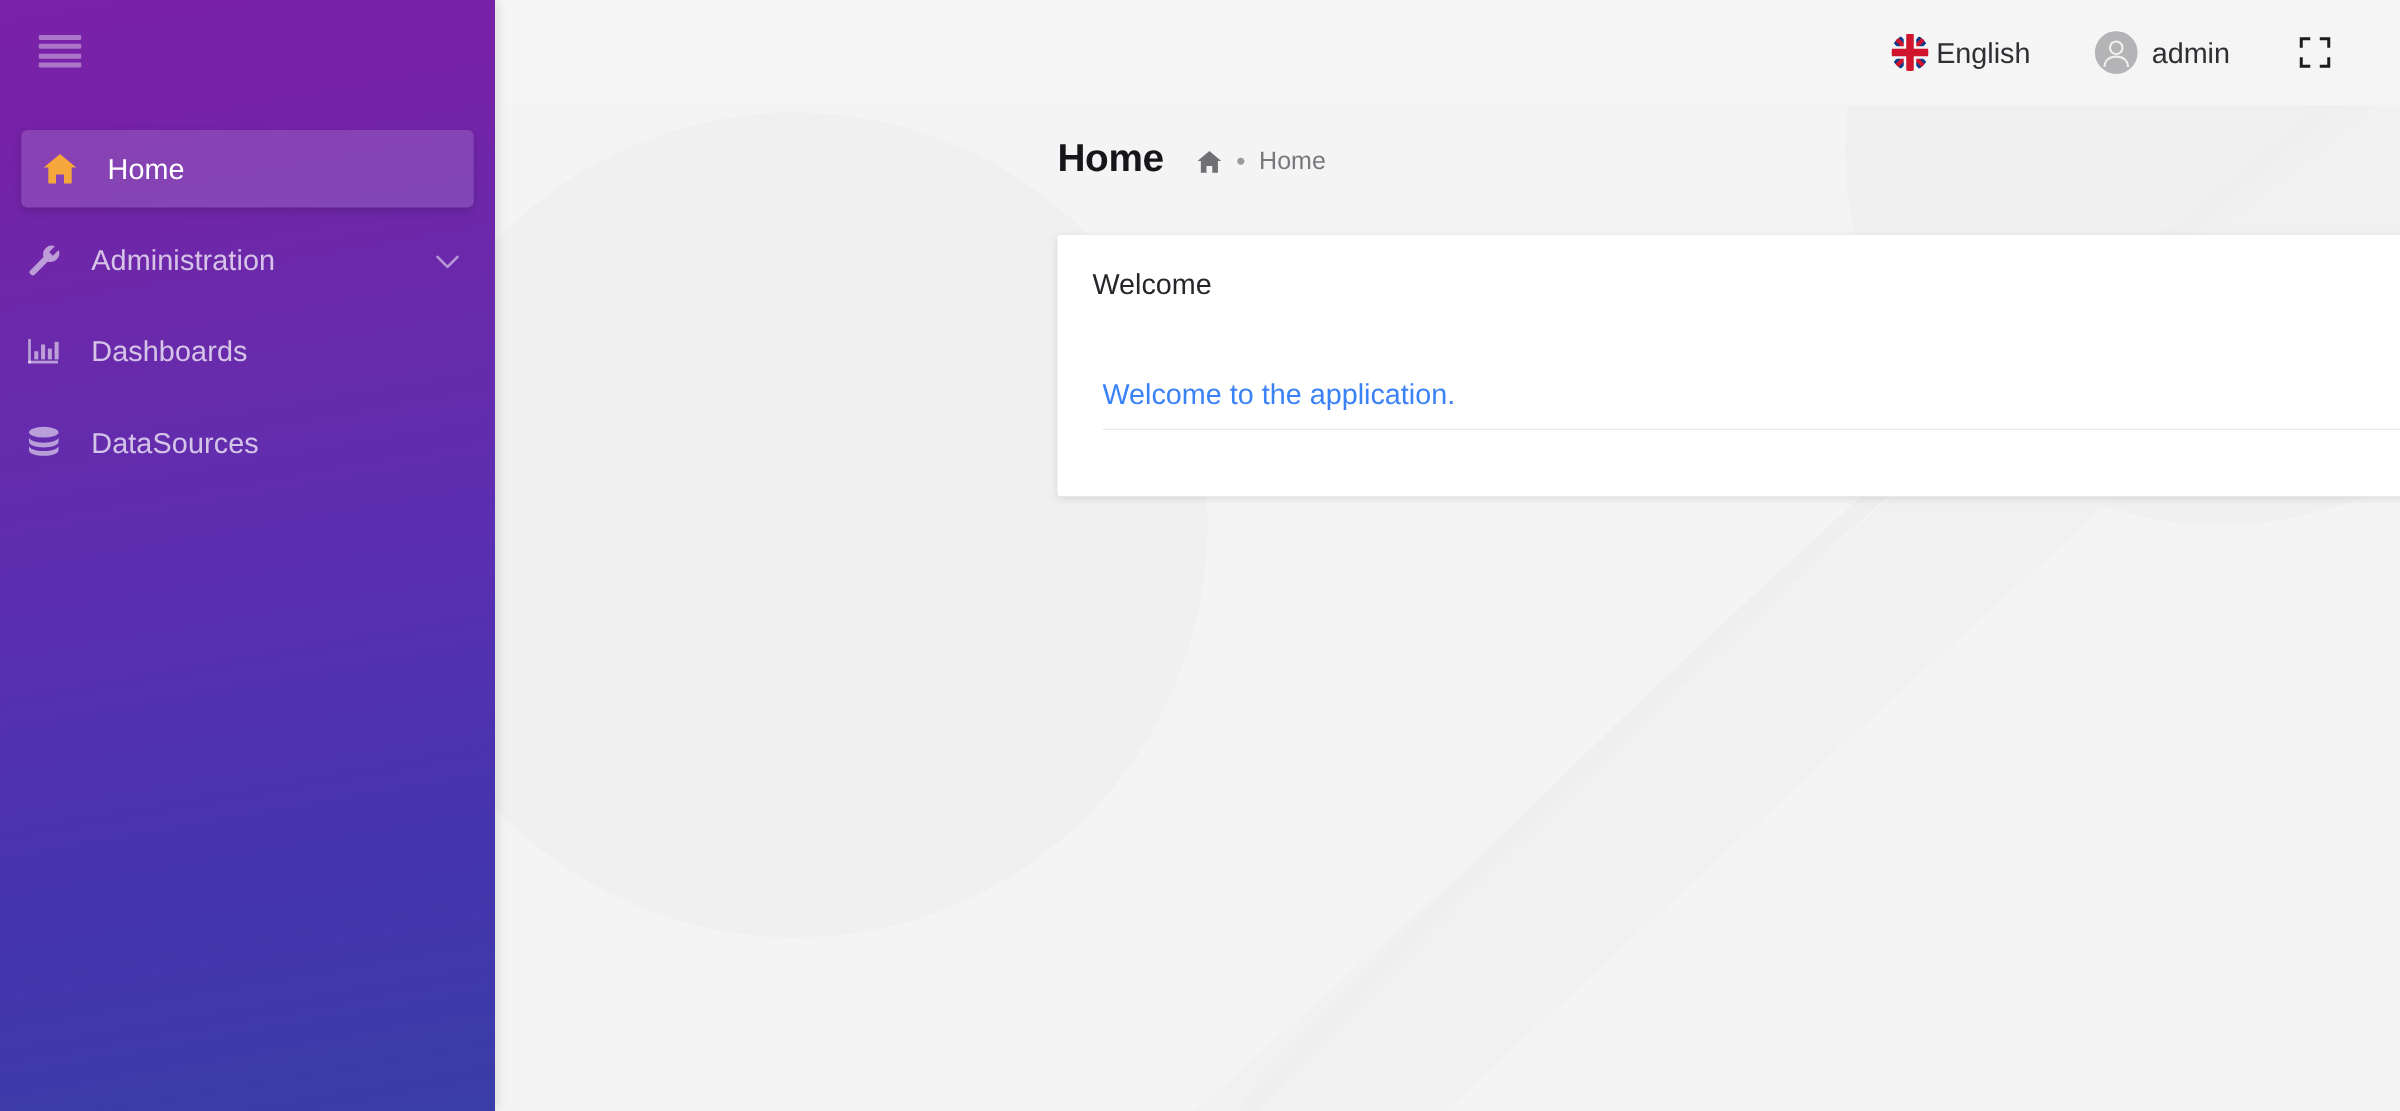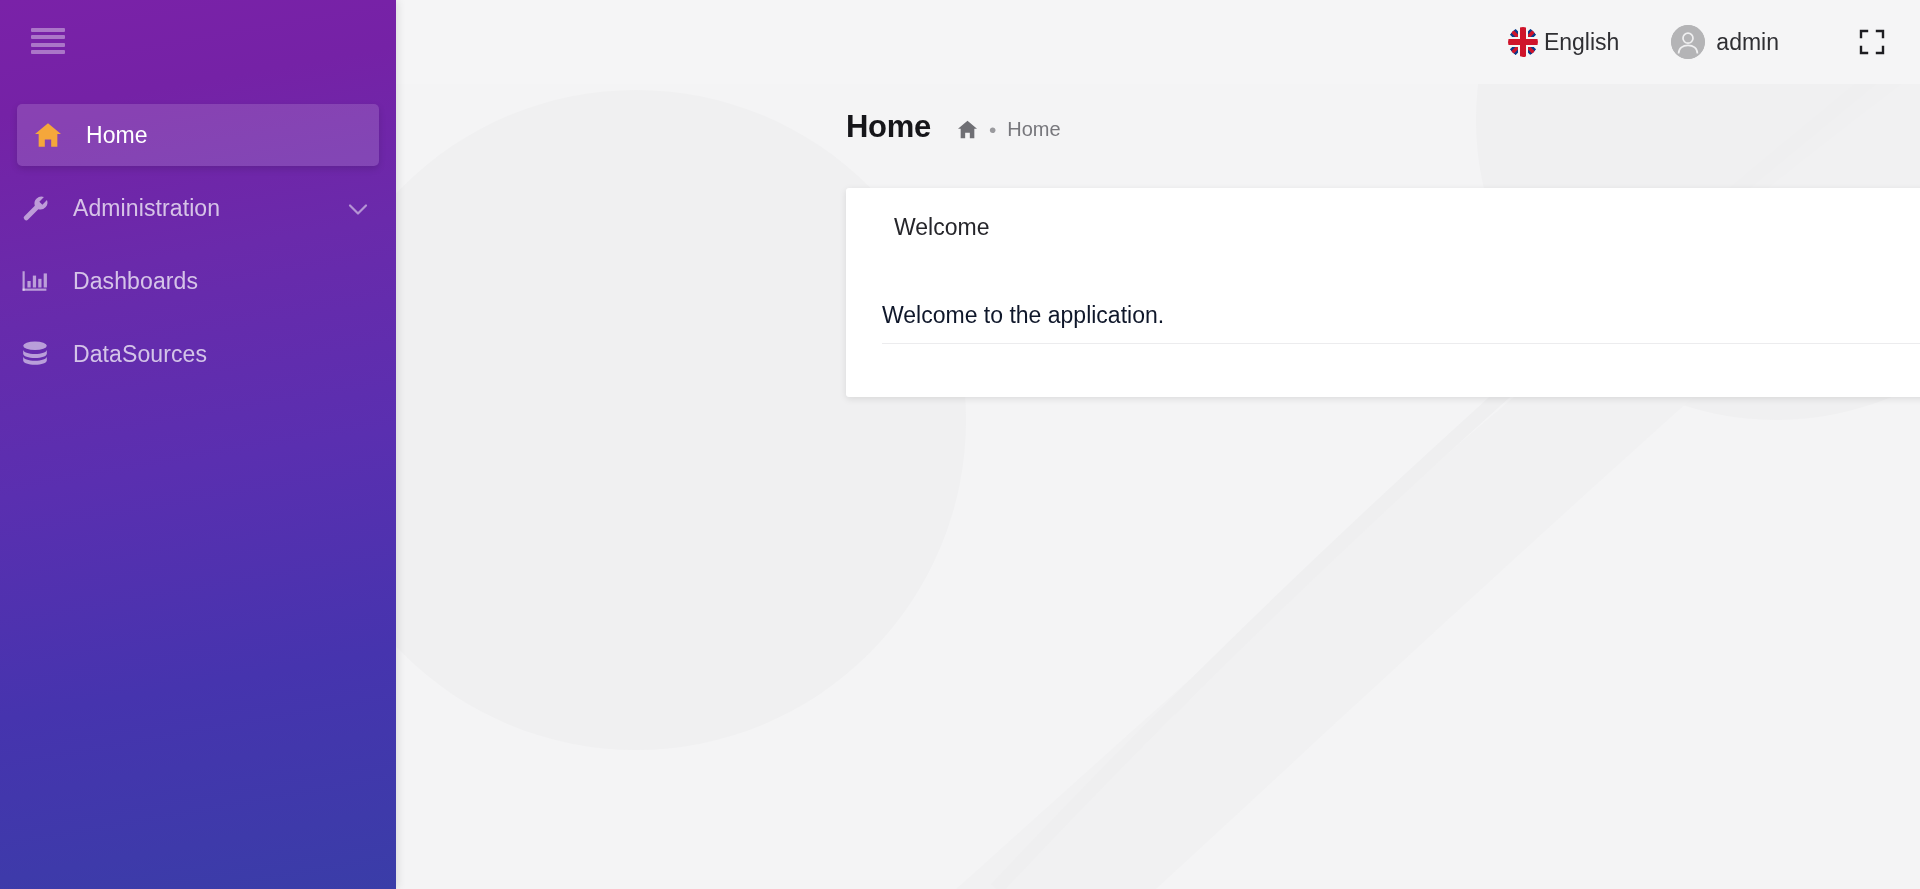--- a/index.html
+++ b/index.html
@@ -120,21 +120,21 @@
     height: 100%;
     pointer-events: none;
   }
 
   .topbar {
     position: relative;
     height: 84px;
     display: flex;
     align-items: center;
     justify-content: flex-end;
-    padding-right: 32px;
+    padding-right: 52px;
     z-index: 2;
   }
 
   .topbar-item {
     display: flex;
     align-items: center;
     cursor: pointer;
     color: #2f2f33;
     font-size: 23px;
   }
@@ -143,21 +143,21 @@
   .flag-icon {
     width: 30px;
     height: 30px;
     margin-right: 6px;
     border-radius: 50%;
     overflow: hidden;
     flex: 0 0 30px;
   }
   .flag-icon svg { display: block; }
 
-  .user { margin-right: 77px; }
+  .user { margin-right: 52px; }
   .avatar {
     width: 34px;
     height: 34px;
     border-radius: 50%;
     background: #b4b4b6;
     margin-right: 11px;
     flex: 0 0 34px;
     display: flex;
     align-items: center;
     justify-content: center;
@@ -220,32 +220,32 @@
     width: 1416px;
     height: 209px;
     background: #ffffff;
     border-radius: 3px;
     box-shadow: 0 2px 7px rgba(0,0,0,0.10);
     z-index: 2;
   }
 
   .card-title {
     position: absolute;
-    left: 48px;
+    left: 28px;
     top: 26px;
     font-size: 23px;
     color: #25252a;
   }
 
   .card-body-text {
     position: absolute;
     left: 36px;
     top: 114px;
     font-size: 23px;
-    color: #0f172a;
+    color: #3b82f6;
   }
 
   .card-divider {
     position: absolute;
     left: 36px;
     right: 36px;
     top: 155px;
     height: 1px;
     background: #ececee;
   }

